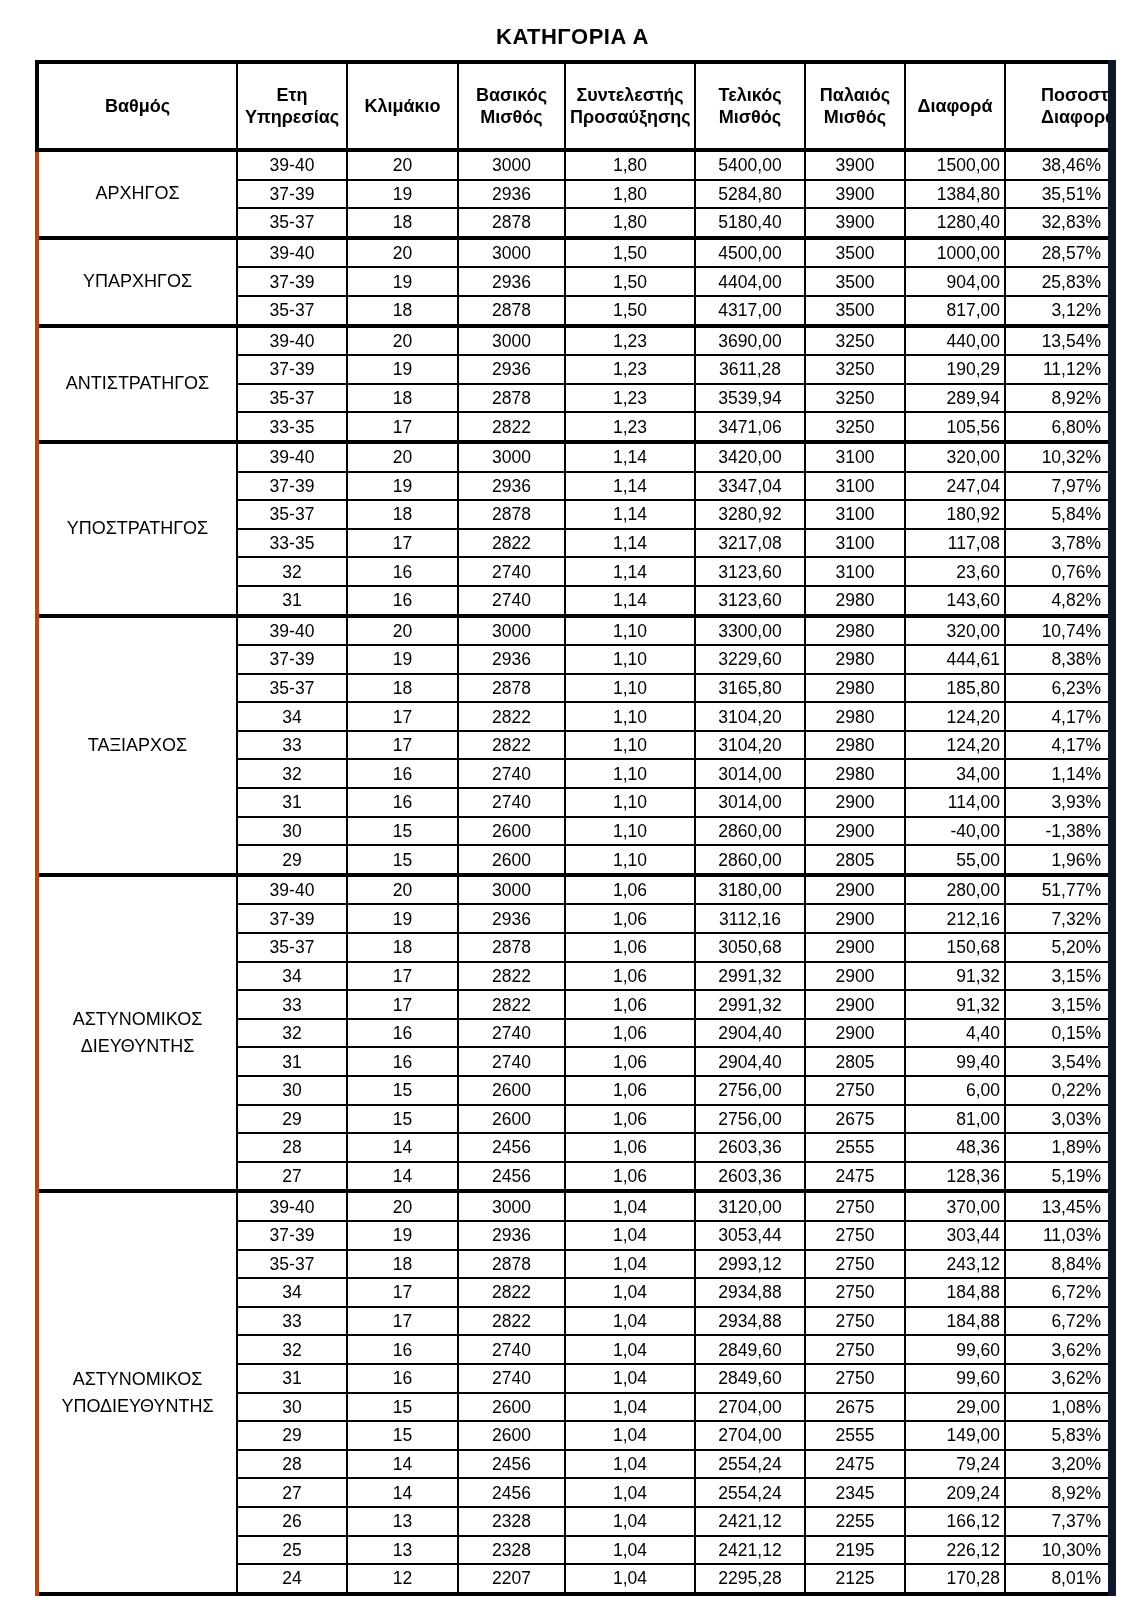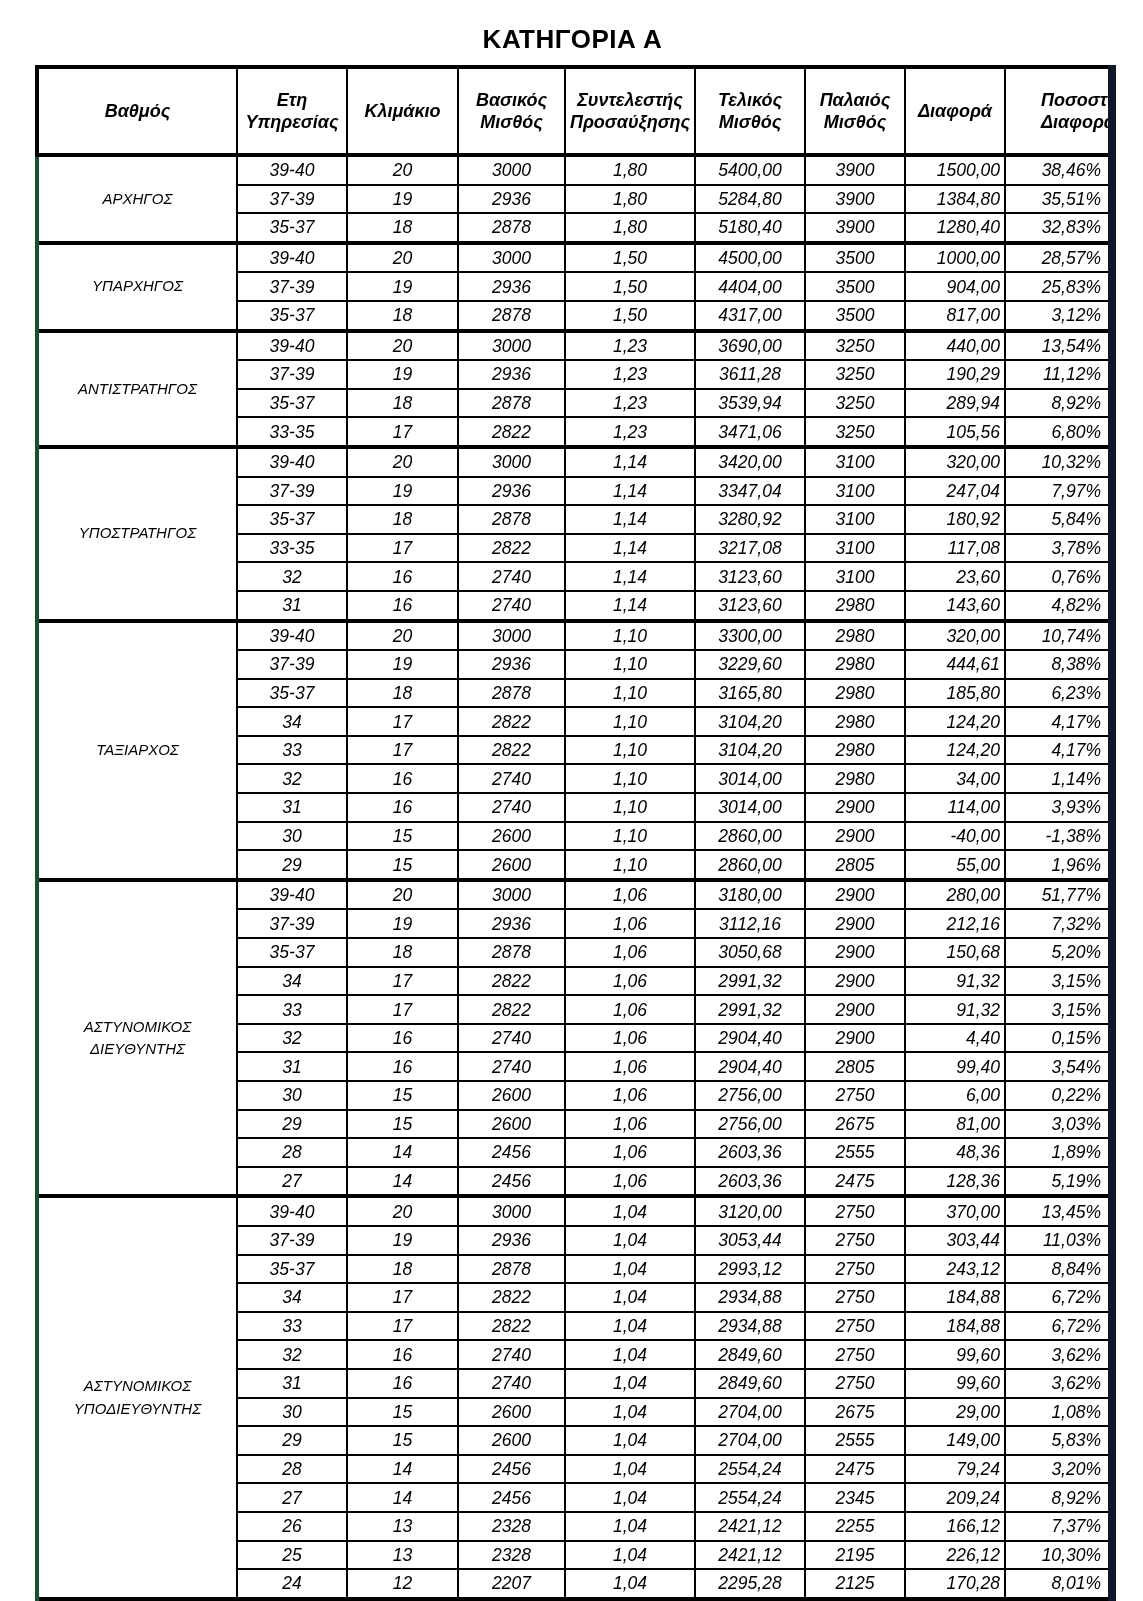--- a/index.html
+++ b/index.html
@@ -13,31 +13,30 @@
   }
   .page {
     width: 1143px;
     height: 1601px;
     box-sizing: border-box;
     padding: 24px 0 0 35px;
   }
   .doc-title {
     width: 1075px;
     text-align: center;
-    font-size: 26px;
+    font-size: 22px;
     font-weight: bold;
     margin: 0 0 10px 0;
     letter-spacing: 0.5px;
   }
   table.salary {
     border-collapse: collapse;
     table-layout: fixed;
     width: 1075px;
     border: 4px solid #000;
-    font-style: italic;
   }
   col.c-rank  { width: 200px; }
   col.c-years { width: 110px; }
   col.c-grade { width: 111px; }
   col.c-basic { width: 107px; }
   col.c-coef  { width: 130px; }
   col.c-final { width: 110px; }
   col.c-old   { width: 100px; }
   col.c-diff  { width: 100px; }
   col.c-pct   { width: 107px; }
@@ -58,24 +57,24 @@
     border-bottom: 4px solid #000;
     white-space: normal;
   }
   tbody td {
     font-size: 17.5px;
     height: 24.6px;
     line-height: 24px;
     padding: 1px 4px;
   }
   tbody td.rank {
-    font-size: 15px;
+    font-size: 18px;
     white-space: normal;
     line-height: 1.5;
-    border-left: 4px solid #14532d;
+    border-left: 4px solid #c2410c;
   }
   tbody tr.group-first td { border-top: 4px solid #000; }
   tbody td.num-right { text-align: right; }
   tbody td.c-diff { }
   tbody td.c-pct  { padding-right: 7px; }
   thead th:first-child { border-left: 4px solid #000; }
   thead th:last-child, tbody td:last-child { border-right: 8px solid #0f172a; padding-left: 35px; }
 </style>
 </head>
 <body>

